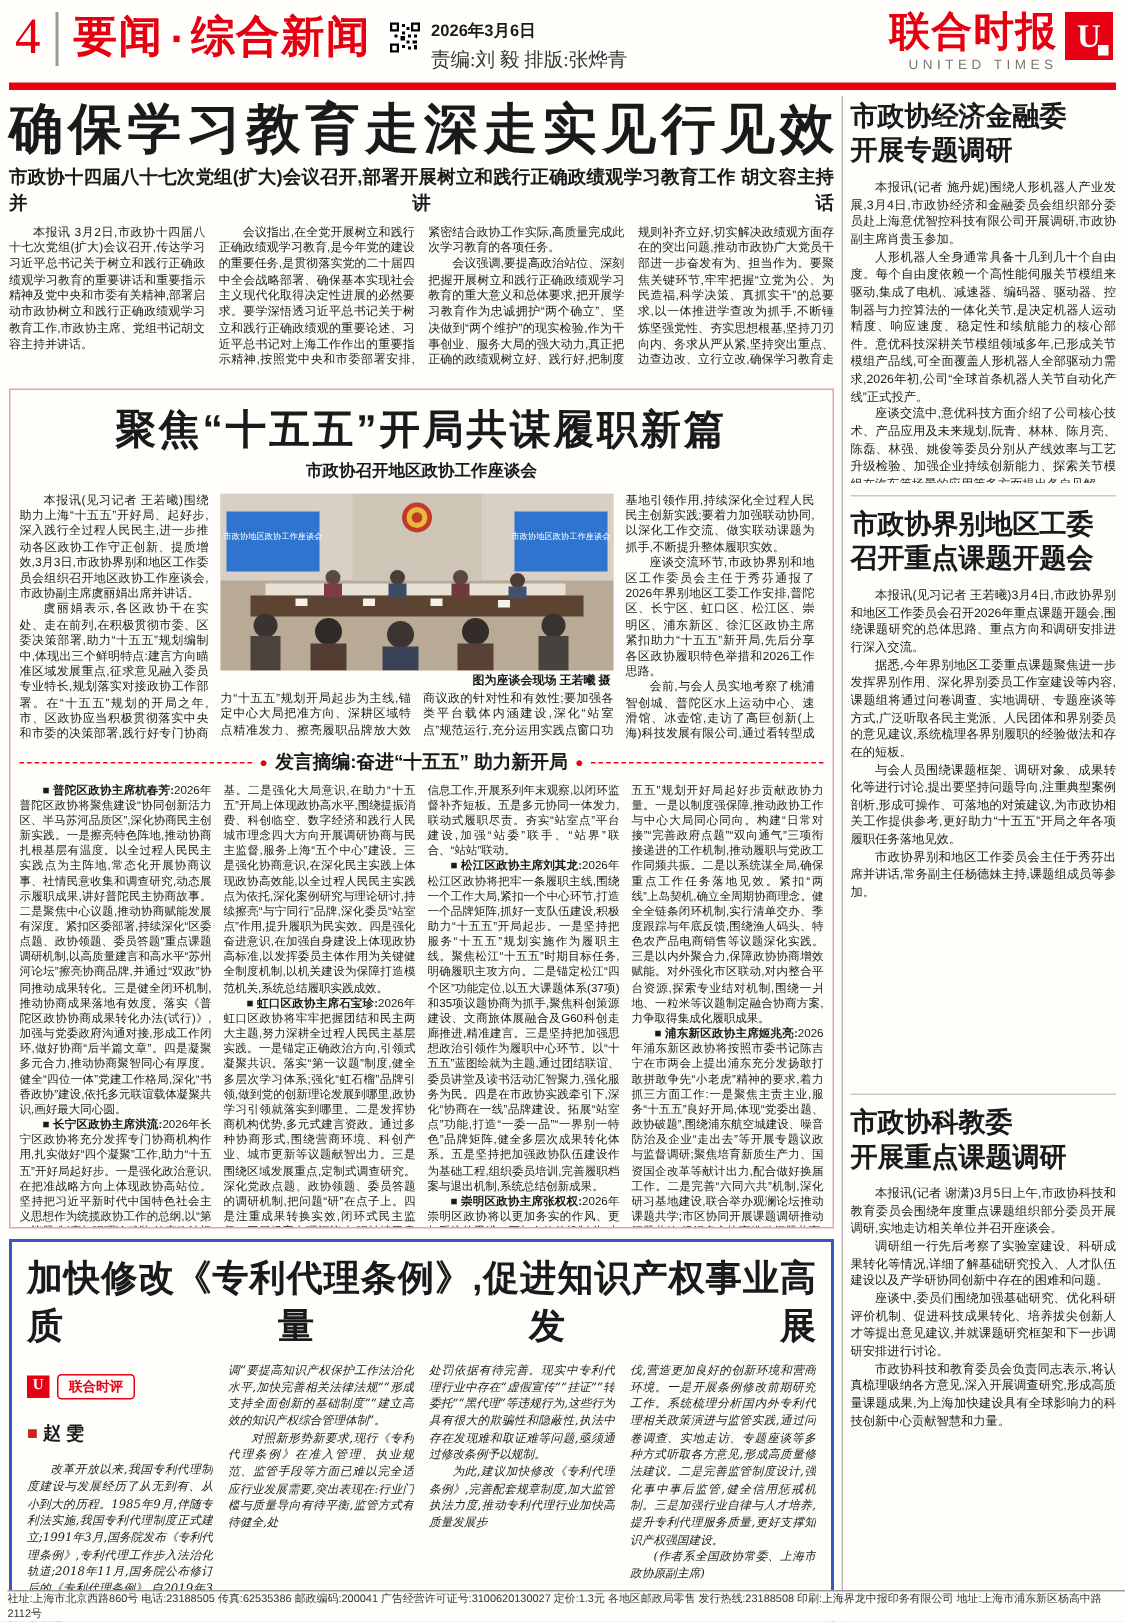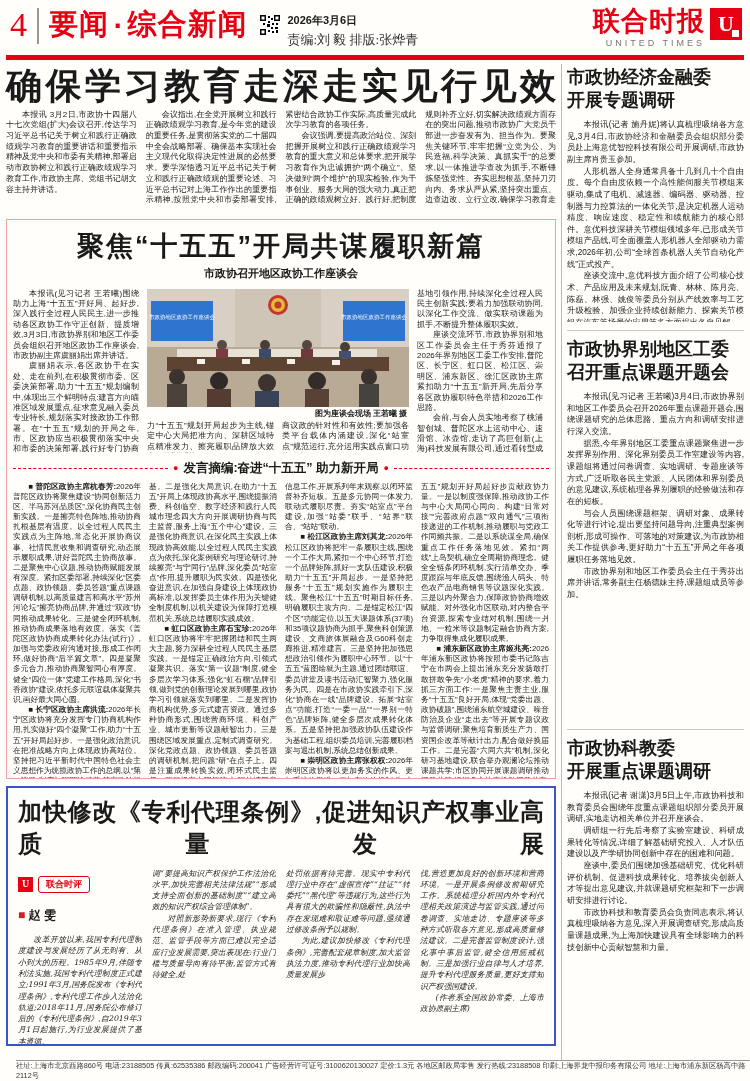--- a/index.html
+++ b/index.html
@@ -61,21 +61,21 @@
   .badge-logo{width:15px;height:15px;background:#e60012;color:#fff;font-size:10px;font-weight:900;display:flex;align-items:center;justify-content:center;font-family:"Liberation Serif",serif;}
   .badge-pill{border:1px solid #e60012;color:#e60012;font-size:9px;font-weight:bold;border-radius:3px;padding:1px 7px;font-family:"Liberation Sans",sans-serif;}
   .author{font-size:12px;font-weight:bold;font-style:normal;margin:0 0 10px;font-family:"Liberation Sans",sans-serif;}
   .author .sq{color:#cc2222;}
   
   .side-h2{font-size:18px;font-weight:900;line-height:1.28;margin:2px 0 7px;}
   .side-body{font-size:8.2px;line-height:1.42;text-align:justify;overflow:hidden;}
   .side-sep{border:none;border-top:1px solid #c9c9c9;margin:8px 0 7px;}
   .sA{height:203px;} .sB{height:330px;} .sC{height:296px;}
   
-  .footer{position:absolute;left:16px;right:0;bottom:0;height:20px;border-top:1px solid #999;
+  .footer{position:absolute;left:5px;right:0;bottom:0;height:20px;border-top:1px solid #999;
           font-size:7.3px;color:#333;display:flex;align-items:flex-start;justify-content:center;background:#fffefb;}
 </style>
 </head>
 <body>
 
 <div class="page">
 
   <div class="hdr">
     <div class="pagenum">4</div>
     <div class="hdr-div"></div>
@@ -114,20 +114,21 @@
     </div>
   </div>
   <div class="redbar"></div>
 
   <div class="main">
 
     <div class="left">
 
       <div>
         <h1 class="lead-h1">确保学习教育走深走实见行见效</h1>
+        <div class="lead-sub">市政协十四届八十七次党组(扩大)会议召开,部署开展树立和践行正确政绩观学习教育工作 胡文容主持并讲话</div>
         <div class="body4">
           <p>本报讯 3月2日,市政协十四届八十七次党组(扩大)会议召开,传达学习习近平总书记关于树立和践行正确政绩观学习教育的重要讲话和重要指示精神及党中央和市委有关精神,部署启动市政协树立和践行正确政绩观学习教育工作,市政协主席、党组书记胡文容主持并讲话。</p>
           <p>会议指出,在全党开展树立和践行正确政绩观学习教育,是今年党的建设的重要任务,是贯彻落实党的二十届四中全会战略部署、确保基本实现社会主义现代化取得决定性进展的必然要求。要学深悟透习近平总书记关于树立和践行正确政绩观的重要论述、习近平总书记对上海工作作出的重要指示精神,按照党中央和市委部署安排,紧密结合政协工作实际,高质量完成此次学习教育的各项任务。</p>
           <p>会议强调,要提高政治站位、深刻把握开展树立和践行正确政绩观学习教育的重大意义和总体要求,把开展学习教育作为忠诚拥护“两个确立”、坚决做到“两个维护”的现实检验,作为干事创业、服务大局的强大动力,真正把正确的政绩观树立好、践行好,把制度规则补齐立好,切实解决政绩观方面存在的突出问题,推动市政协广大党员干部进一步奋发有为、担当作为。要聚焦关键环节,牢牢把握“立党为公、为民造福,科学决策、真抓实干”的总要求,以一体推进学查改为抓手,不断锤炼坚强党性、夯实思想根基,坚持刀刃向内、务求从严从紧,坚持突出重点、边查边改、立行立改,确保学习教育走深走实、见行见效。要抓好统筹推进,持续强化组织领导,突出以上率下,紧密联系实际,以有力有效的实际举措,切实把学习教育成果转化为干字当头、奋力一跳的实际行动,为上海实现“十五五”良好开局,在推进中国式现代化中充分发挥龙头带动和示范引领作用贡献智慧和力量。</p>
 
         </div>
       </div>
 
       <div class="midbox">
         <h2 class="mid-h2">聚焦“十五五”开局共谋履职新篇</h2>
@@ -237,21 +238,21 @@
           </div>
         </div>
       </div>
     </div>
 
     <div class="right">
       <div>
         <h2 class="side-h2" style="white-space:pre-line">市政协经济金融委
 开展专题调研</h2>
         <div class="side-body sA">
-          <p>本报讯(记者 施丹妮)将认真梳理吸纳各方意见,3月4日,市政协经济和金融委员会组织部分委员赴上海意优智控科技有限公司开展调研,市政协副主席肖贵玉参加。</p>
+          <p>本报讯(记者 施丹妮)围绕人形机器人产业发展,3月4日,市政协经济和金融委员会组织部分委员赴上海意优智控科技有限公司开展调研,市政协副主席肖贵玉参加。</p>
           <p>人形机器人全身通常具备十几到几十个自由度。每个自由度依赖一个高性能伺服关节模组来驱动,集成了电机、减速器、编码器、驱动器、控制器与力控算法的一体化关节,是决定机器人运动精度、响应速度、稳定性和续航能力的核心部件。意优科技深耕关节模组领域多年,已形成关节模组产品线,可全面覆盖人形机器人全部驱动力需求,2026年初,公司“全球首条机器人关节自动化产线”正式投产。</p>
           <p>座谈交流中,意优科技方面介绍了公司核心技术、产品应用及未来规划,阮青、林林、陈月亮、陈磊、林强、姚俊等委员分别从产线效率与工艺升级检验、加强企业持续创新能力、探索关节模组在汽车等场景的应用等多方面提出各自见解。</p>
 
         </div>
       </div>
       <hr class="side-sep">
       <div>
         <h2 class="side-h2" style="white-space:pre-line">市政协界别地区工委
 召开重点课题开题会</h2>
         <div class="side-body sB">

